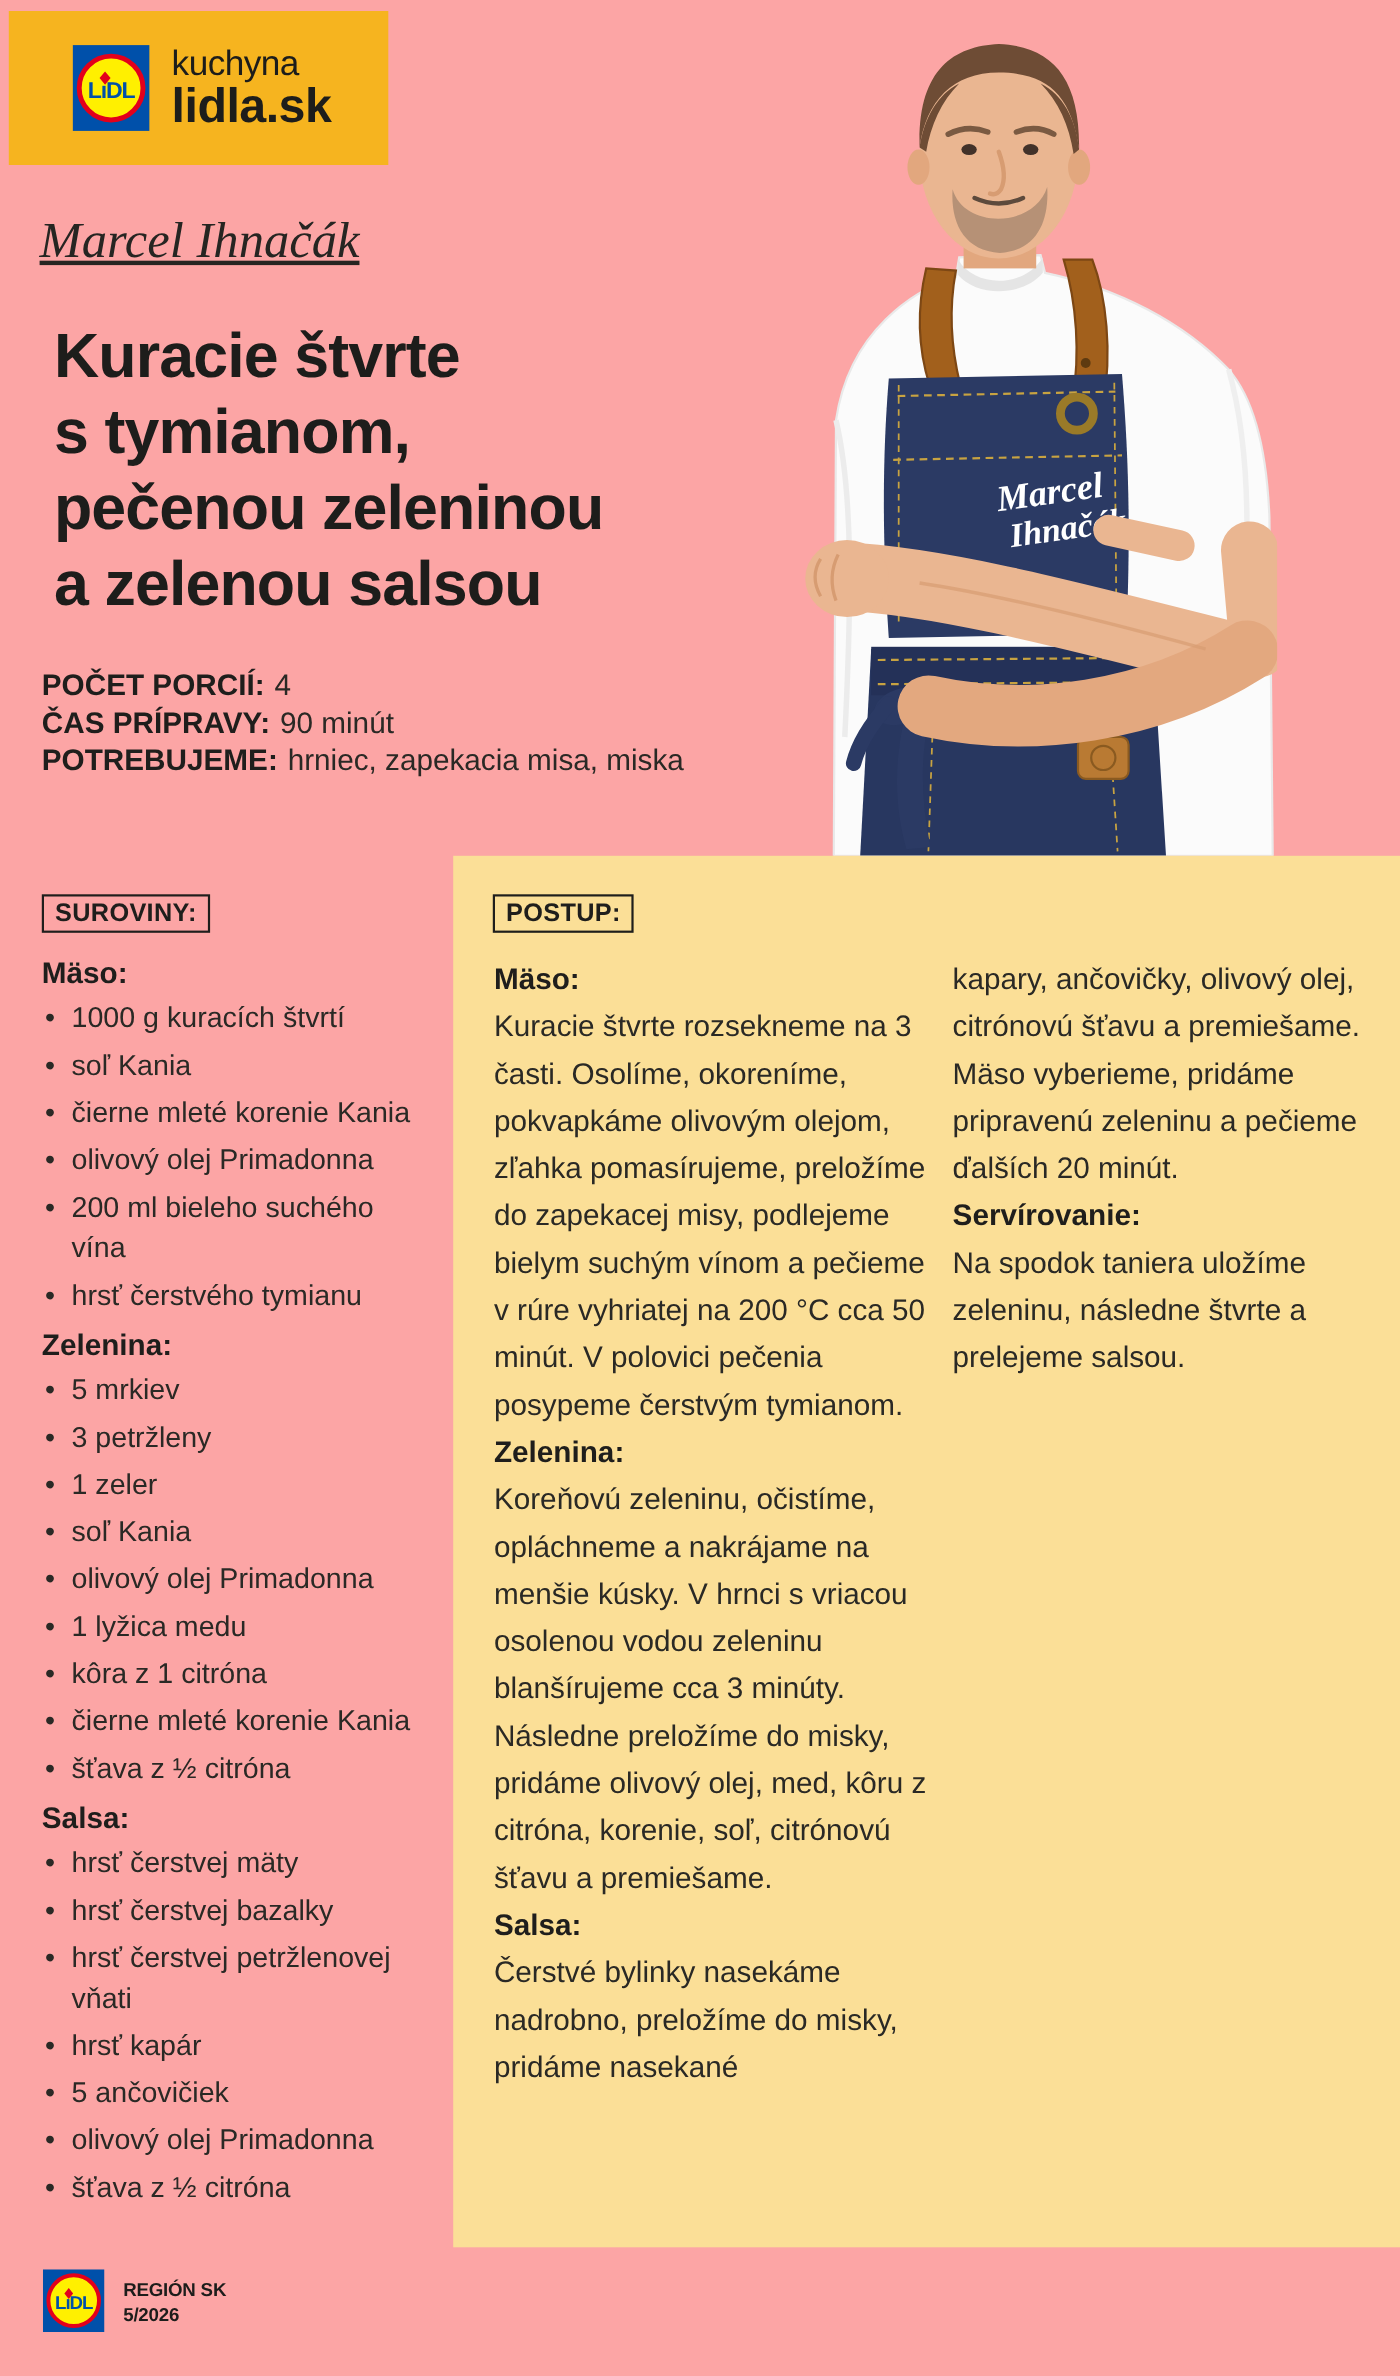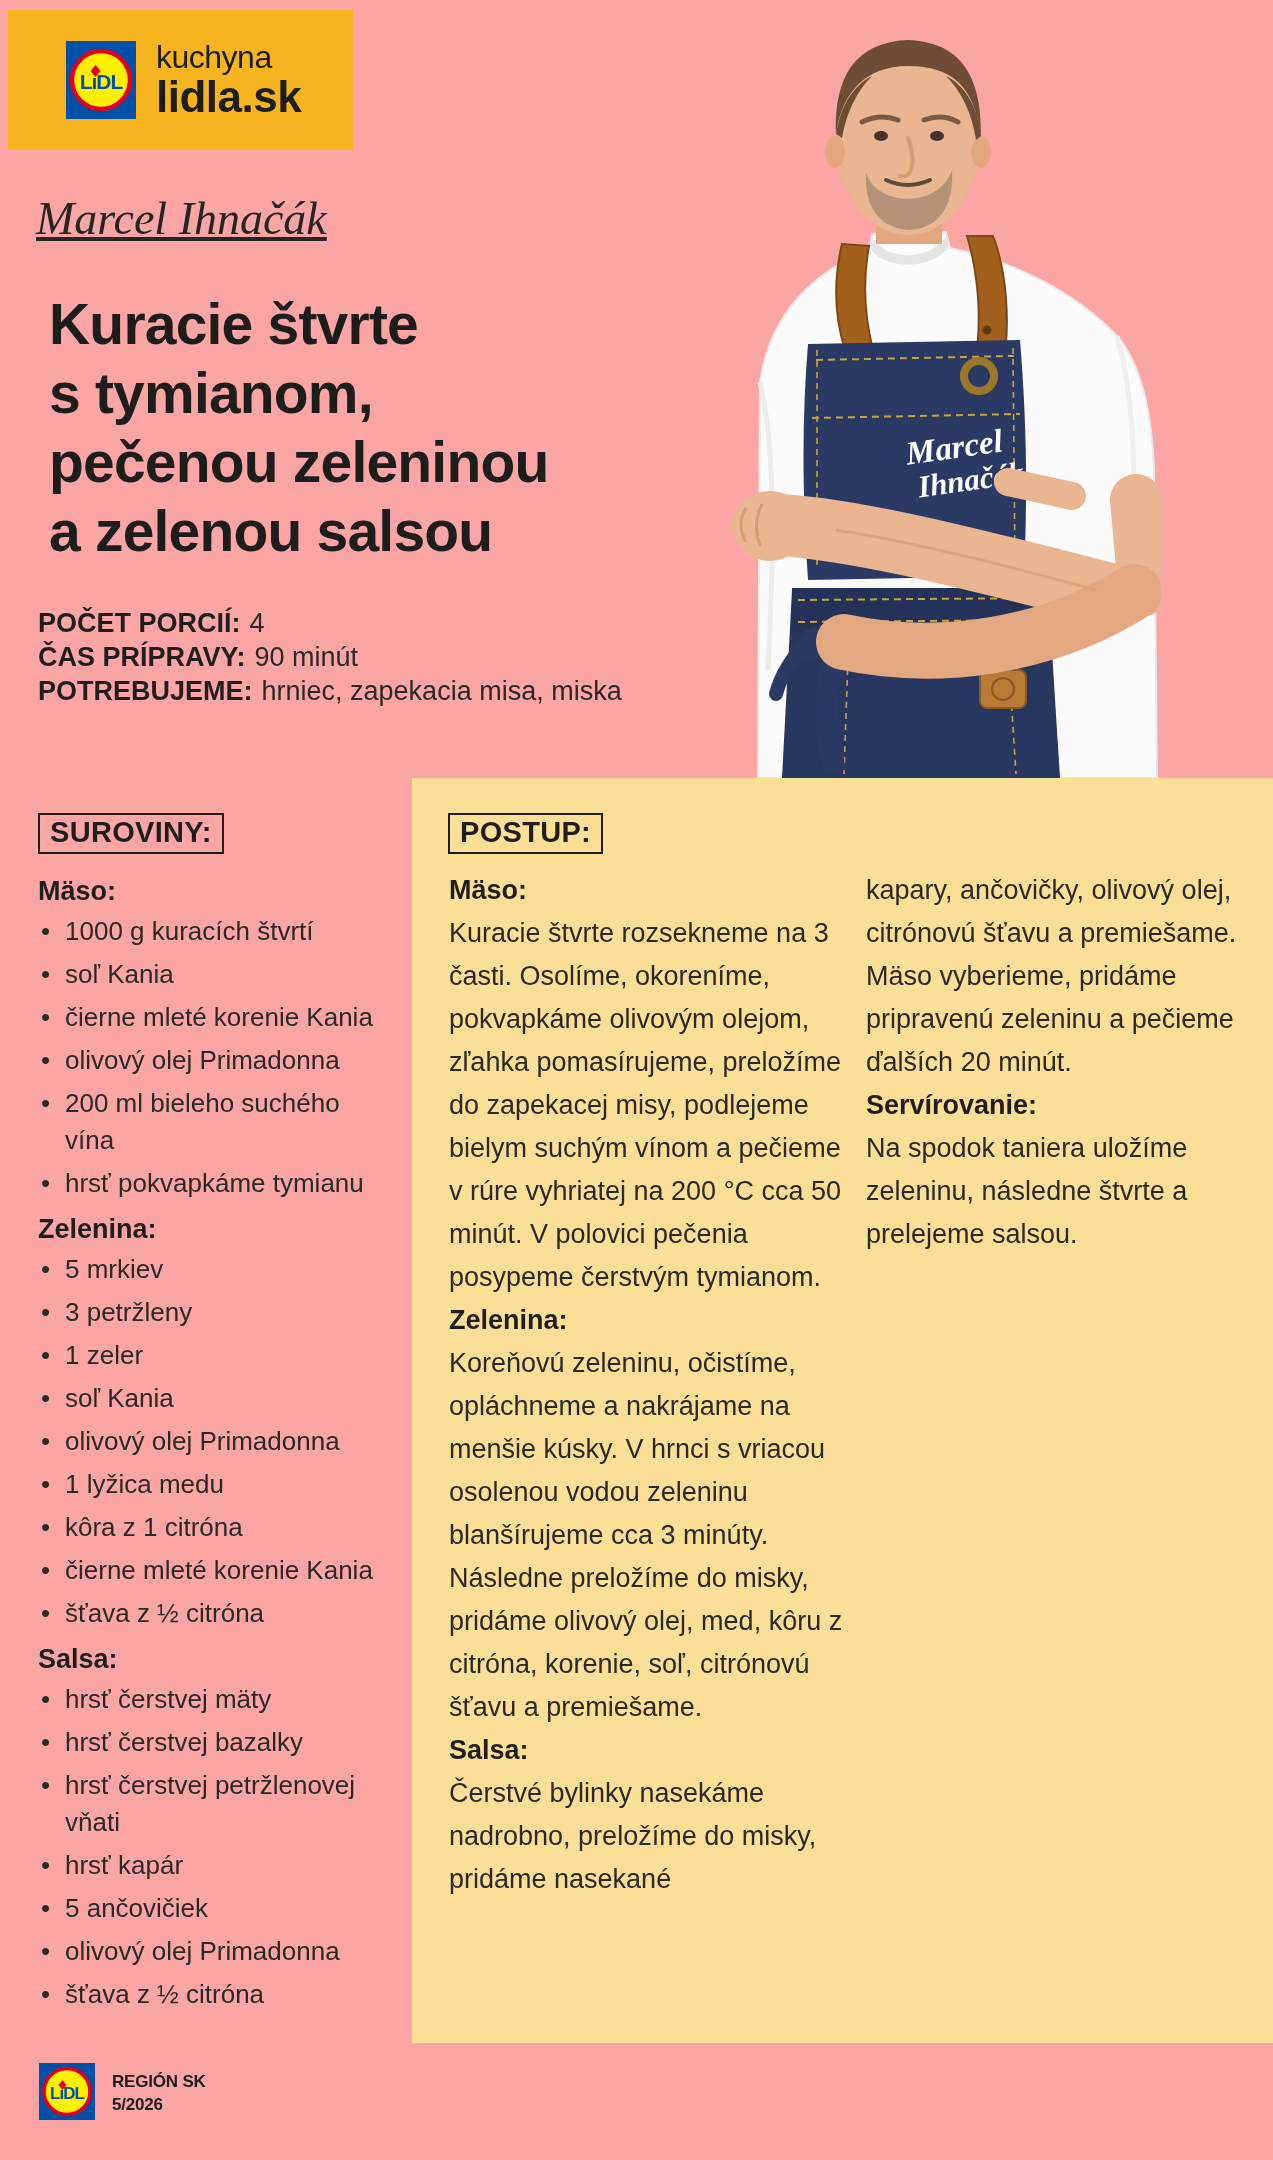--- a/index.html
+++ b/index.html
@@ -25,21 +25,21 @@
   }
   .title{ position:absolute; left:49px; top:258px;margin-top:32px; }
   .title-line{ font-size:57px; font-weight:700; line-height:69px; letter-spacing:-0.8px; color:#1d1d1b; }
   .meta{ position:absolute; left:38px; top:606px; font-size:27px; line-height:34px; }
   .meta-label{ font-weight:700; }
   .meta-value{ margin-left:9px; color:#2a2925; }
   
   .ingredients{ position:absolute; left:38px; top:813px; width:356px; }
   .box-label{
     display:inline-block; border:2px solid #1f1e1c; padding:1px 10px 3px 10px;
-    font-size:29px; font-weight:700; letter-spacing:0.3px; background:transparent;
+    font-size:23px; font-weight:700; letter-spacing:0.3px; background:transparent;
   }
   .ing-entries{ margin-top:16px; }
   .ing-heading{ font-size:27px; font-weight:700; line-height:43px; }
   .ing-item{
     position:relative; font-size:26px; line-height:37px; margin-bottom:6px;
     padding-left:27px; color:#2a2925;
   }
   .ing-item::before{ content:"•"; position:absolute; left:3px; top:0; color:#2a2925; }
   
   .panel{ position:absolute; left:412px; top:778px; width:861px; height:1265px; background:#FBDF97; }
@@ -179,21 +179,21 @@
         <div class="ing-item">1000 g kuracích štvrtí</div>
 
         <div class="ing-item">soľ Kania</div>
 
         <div class="ing-item">čierne mleté korenie Kania</div>
 
         <div class="ing-item">olivový olej Primadonna</div>
 
         <div class="ing-item">200 ml bieleho suchého vína</div>
 
-        <div class="ing-item">hrsť pokvapkáme tymianu</div>
+        <div class="ing-item">hrsť čerstvého tymianu</div>
 
         <div class="ing-heading">Zelenina:</div>
 
         <div class="ing-item">5 mrkiev</div>
 
         <div class="ing-item">3 petržleny</div>
 
         <div class="ing-item">1 zeler</div>
 
         <div class="ing-item">soľ Kania</div>

